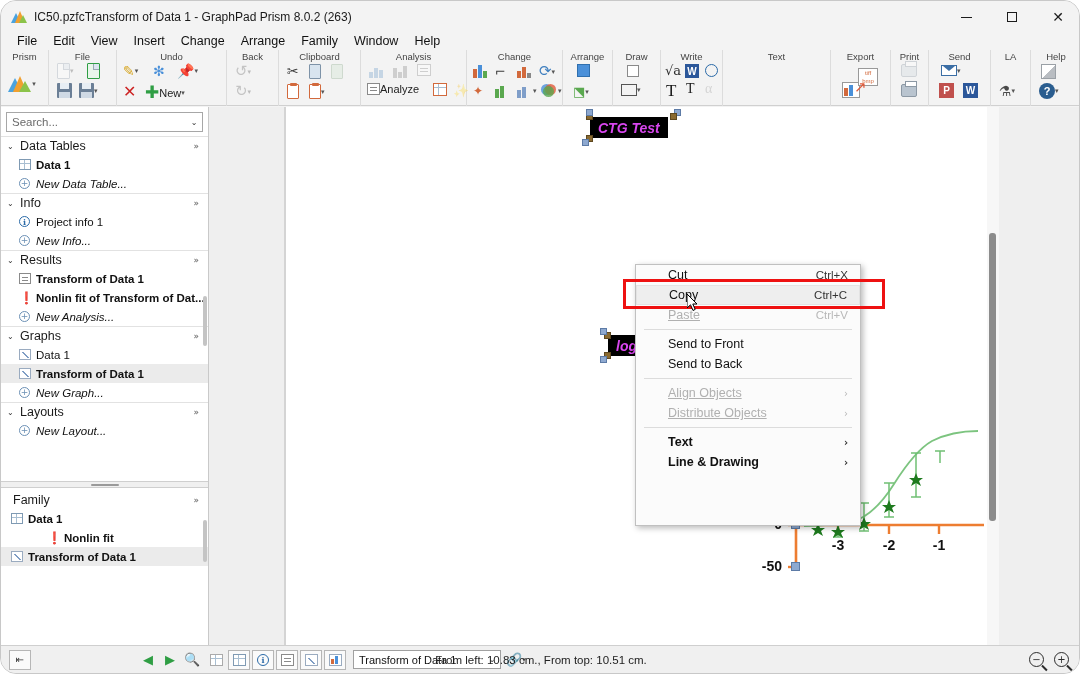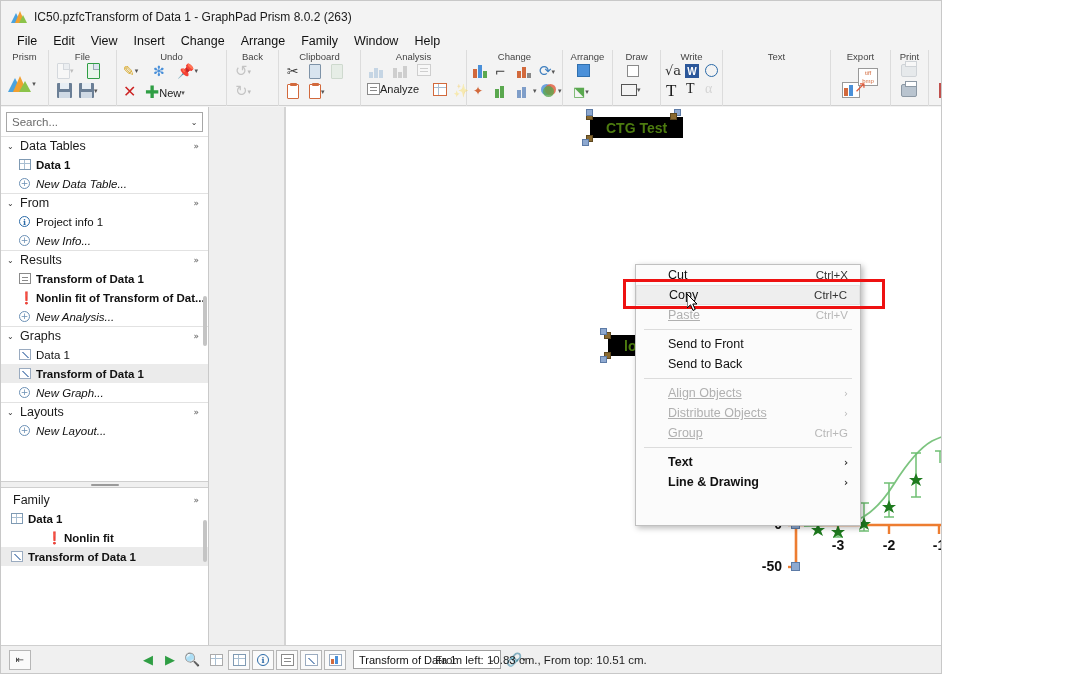--- a/index.html
+++ b/index.html
@@ -4,23 +4,23 @@
 <style>
   * { box-sizing: border-box; }
   html, body { margin:0; padding:0; }
   body {
     width:1080px; height:674px; overflow:hidden;
     font-family:"Liberation Sans", sans-serif;
     background:#ffffff;
     -webkit-font-smoothing: antialiased;
   }
   #app {
-    position:relative; width:942px; height:674px;
+    position:relative; width:1080px; height:674px;
     background:#f3f3f3;
-    border:1px solid #c8c8c8; border-radius:0;
+    border:1px solid #c8c8c8; border-radius:16px;
     overflow:hidden;
   }
 
   
   .titlebar {
     position:absolute; left:0; top:0; width:1080px; height:32px;
     background:#f3f3f3;
     display:flex; align-items:center;
   }
   .tb-icon { margin-left:10px; width:16px; height:14px; position:relative; }
@@ -187,22 +187,22 @@
            background:#ffffff; border:1px solid #d4d4d4; border-top:none; border-bottom:none;}
   .rightgutter { position:absolute; left:998px; top:106px; right:0; bottom:28px; background:#efefef; }
   .vscroll-track { position:absolute; left:986px; top:106px; width:12px; bottom:28px; background:#f7f7f7; }
   .vscroll-thumb { position:absolute; left:988px; top:232px; width:7px; height:288px; background:#8c8c8c; border-radius:3px; }
 
   
   .graph { position:absolute; left:440px; top:238px; width:260px; height:250px; }
   .handle { position:absolute; width:9px; height:9px; background:#8ea9d0; border:1px solid #5d7ba6; }
 
   .selobj {
-    position:absolute; background:#000; color:#4d7c0f; font-weight:bold;
-    display:flex; align-items:center; padding:0 16px; white-space:nowrap;
+    position:absolute; background:#000; color:#d946ef; font-weight:bold;
+    display:flex; align-items:center; padding:0 8px; white-space:nowrap;font-style:italic;
   }
   .hdot { position:absolute; width:7px; height:7px; background:#8ea9d0; border:1px solid #5d7ba6; }
   .hdot.br { background:#8a6a30; border-color:#5e4820; }
 
   
   .ctxmenu {
     position:absolute; left:634px; top:263px; width:226px; height:262px;
     background:#fbfbfb; border:1px solid #c0c0c0;
     box-shadow:2px 2px 6px rgba(0,0,0,.28);
   }
@@ -740,21 +740,21 @@
       </div>
       <div class="row">
         <span class="ri">
             <span class="ic-plus">+</span>
           </span>
         <span class="lbl it">New Data Table...</span>
       </div>
 
       <div class="sect">
         <span class="chev">⌄</span>
-        <span>From</span>
+        <span>Info</span>
         <span class="more">»</span>
       </div>
       <div class="row">
         <span class="ri">
             <span class="ic-info">i</span>
           </span>
         <span class="lbl">Project info 1</span>
       </div>
       <div class="row">
         <span class="ri">
@@ -877,24 +877,20 @@
     </div>
     <div class="msep"></div>
     <div class="mi dis2">
       <span>Align Objects</span>
       <span class="arrow">›</span>
     </div>
     <div class="mi dis2">
       <span>Distribute Objects</span>
       <span class="arrow">›</span>
     </div>
-    <div class="mi dis2">
-      <span>Group</span>
-      <span class="acc">Ctrl+G</span>
-    </div>
     <div class="msep"></div>
     <div class="mi bold">
       <span>Text</span>
       <span class="arrow">›</span>
     </div>
     <div class="mi bold">
       <span>Line &amp; Drawing</span>
       <span class="arrow">›</span>
     </div>
   </div>

